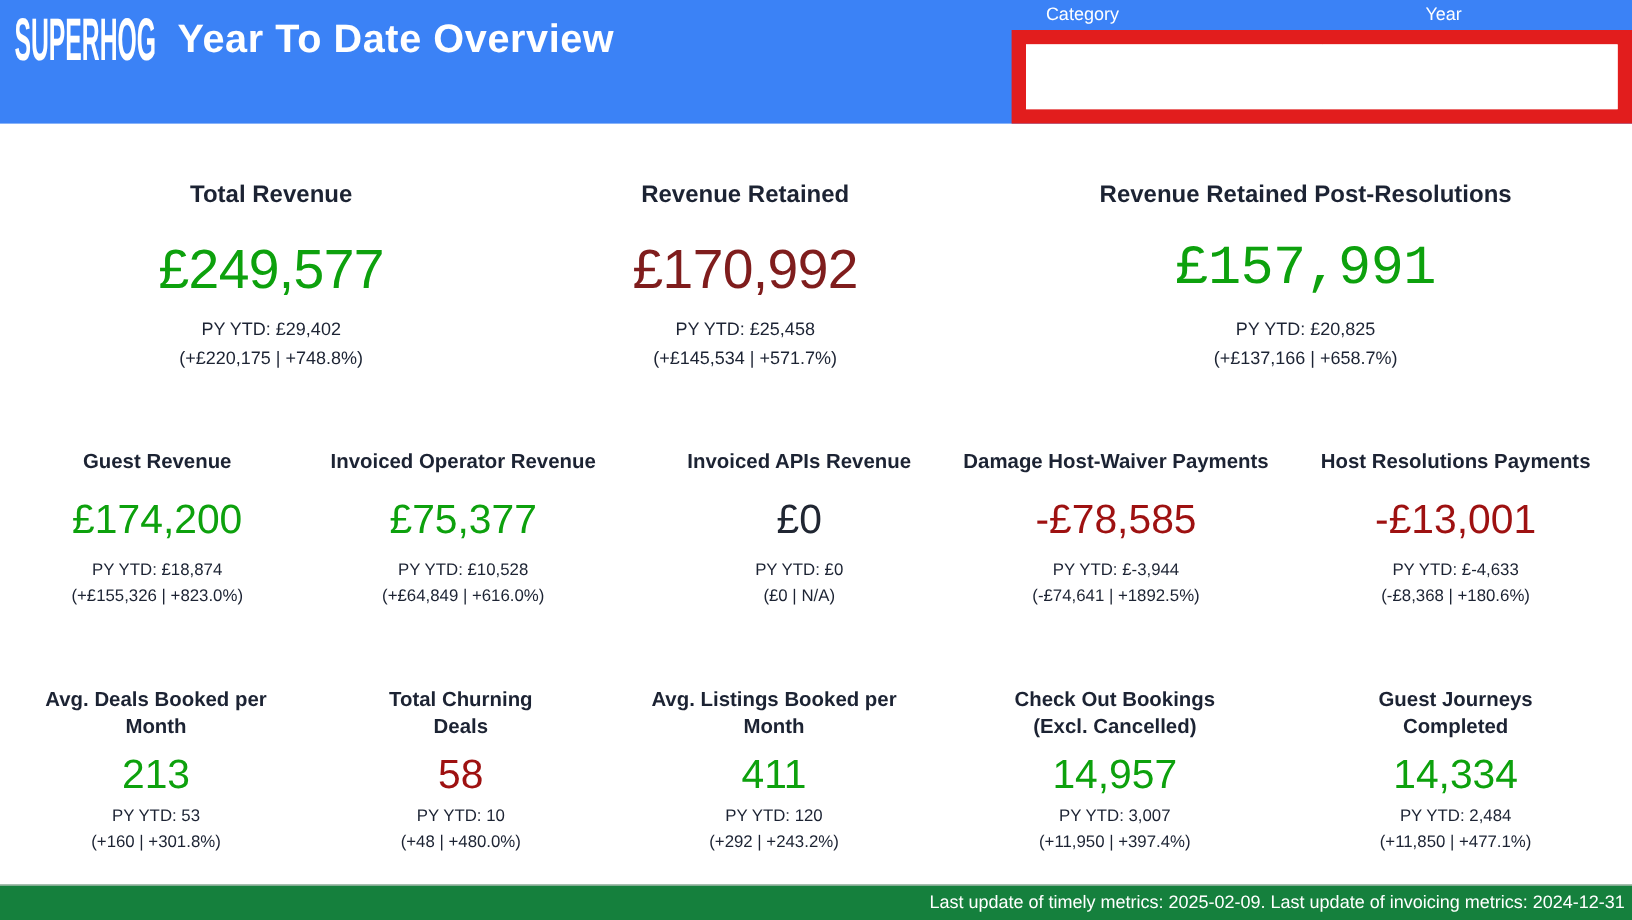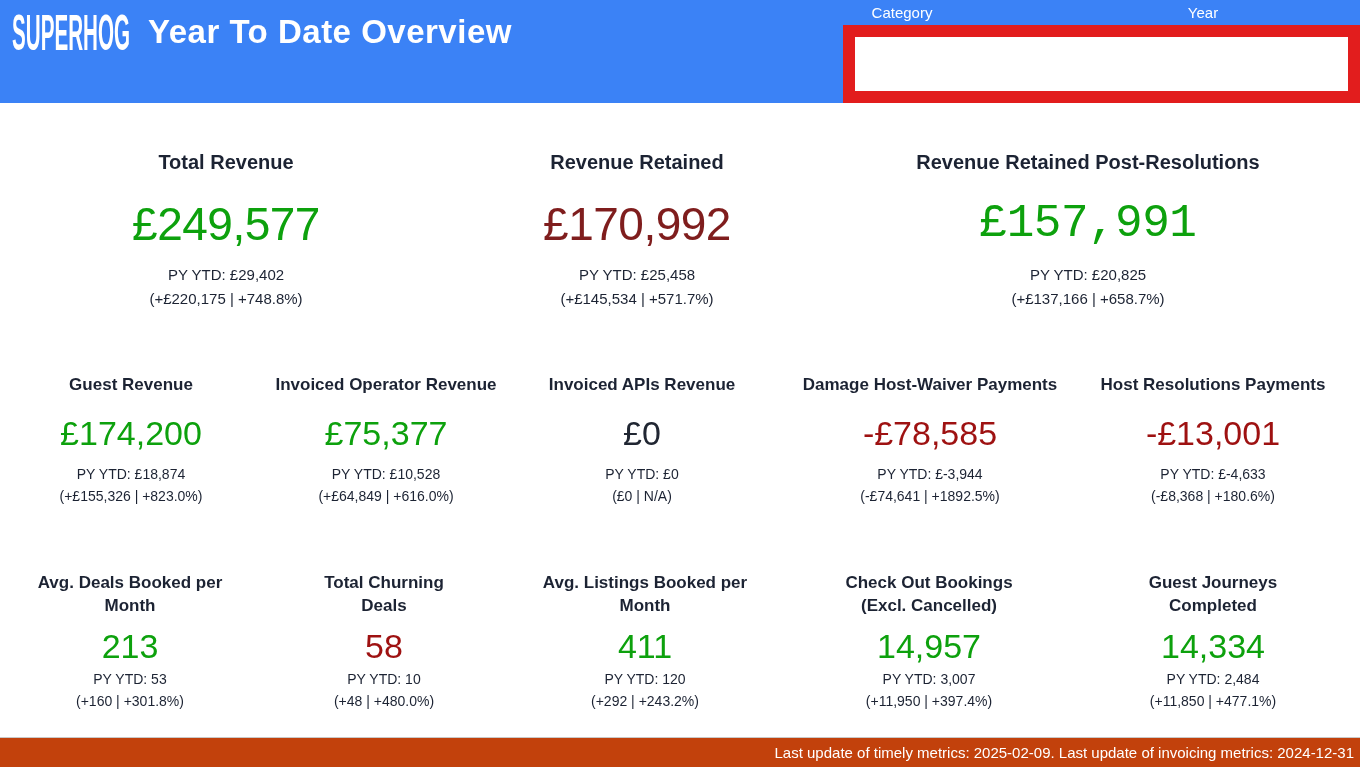--- a/index.html
+++ b/index.html
@@ -34,21 +34,21 @@
   .r3 { width:280px; top:571px; }
   .r2 .card-title, .r3 .card-title { font-size:17px; line-height:23px; }
   .r2 .card-value { font-size:34px; line-height:42px; margin-top:16px; }
   .r2 .card-py    { font-size:14px; line-height:20px; margin-top:10px; }
   .r2 .card-delta { font-size:14px; line-height:20px; margin-top:2px; }
   .r3 .card-value { font-size:34px; line-height:38px; margin-top:10px; }
   .r3 .card-py    { font-size:14px; line-height:20px; margin-top:4px; }
   .r3 .card-delta { font-size:14px; line-height:20px; margin-top:2px; }
 
   
-  .footer { position:absolute; left:0; bottom:0; width:1360px; height:30px; background:#c2410c; border-top:1px solid #c9c9c9; text-align:right; }
+  .footer { position:absolute; left:0; bottom:0; width:1360px; height:30px; background:#15803d; border-top:1px solid #c9c9c9; text-align:right; }
   .footer span { color:#ffffff; font-size:15px; line-height:29px; padding-right:6px; }
 </style>
 </head>
 <body>
 
 <div class="canvas">
 
   <div class="header">
     <svg class="logo" viewBox="0 0 122 46" xmlns="http://www.w3.org/2000/svg">
       <text x="61" y="42" text-anchor="middle" textLength="118" lengthAdjust="spacingAndGlyphs" font-family="Liberation Sans, sans-serif" font-weight="bold" font-size="50" fill="#ffffff">SUPERHOG</text>
@@ -63,21 +63,21 @@
       </div>
     </div>
   </div>
 
   <div class="card r1" style="left:6px">
     <div class="card-title">Total Revenue</div>
     <div class="card-value" style="color: rgb(13, 161, 13);">£249,577</div>
     <div class="card-py">PY YTD: £29,402</div>
     <div class="card-delta">(+£220,175 | +748.8%)</div>
   </div>
-  <div class="card r1" style="left:417px">
+  <div class="card r1" style="left:401px">
     <div class="card-title">Revenue Retained</div>
     <div class="card-value" style="color: #7f1d1d;">£170,992</div>
     <div class="card-py">PY YTD: £25,458</div>
     <div class="card-delta">(+£145,534 | +571.7%)</div>
   </div>
   <div class="card r1" style="left:868px">
     <div class="card-title">Revenue Retained Post-Resolutions</div>
     <div class="card-value" style="color: rgb(13, 161, 13); font-family: Liberation Mono, monospace;">£157,991</div>
     <div class="card-py">PY YTD: £20,825</div>
     <div class="card-delta">(+£137,166 | +658.7%)</div>
@@ -88,21 +88,21 @@
     <div class="card-value" style="color: rgb(13, 161, 13);">£174,200</div>
     <div class="card-py">PY YTD: £18,874</div>
     <div class="card-delta">(+£155,326 | +823.0%)</div>
   </div>
   <div class="card r2" style="left:246px">
     <div class="card-title">Invoiced Operator Revenue</div>
     <div class="card-value" style="color: rgb(13, 161, 13);">£75,377</div>
     <div class="card-py">PY YTD: £10,528</div>
     <div class="card-delta">(+£64,849 | +616.0%)</div>
   </div>
-  <div class="card r2" style="left:502px">
+  <div class="card r2" style="left:526px">
     <div class="card-title">Invoiced APIs Revenue</div>
     <div class="card-value" style="color: rgb(32, 38, 50);">£0</div>
     <div class="card-py">PY YTD: £0</div>
     <div class="card-delta">(£0 | N/A)</div>
   </div>
   <div class="card r2" style="left:790px">
     <div class="card-title">Damage Host-Waiver Payments</div>
     <div class="card-value" style="color: rgb(158, 17, 17);">-£78,585</div>
     <div class="card-py">PY YTD: £-3,944</div>
     <div class="card-delta">(-£74,641 | +1892.5%)</div>

